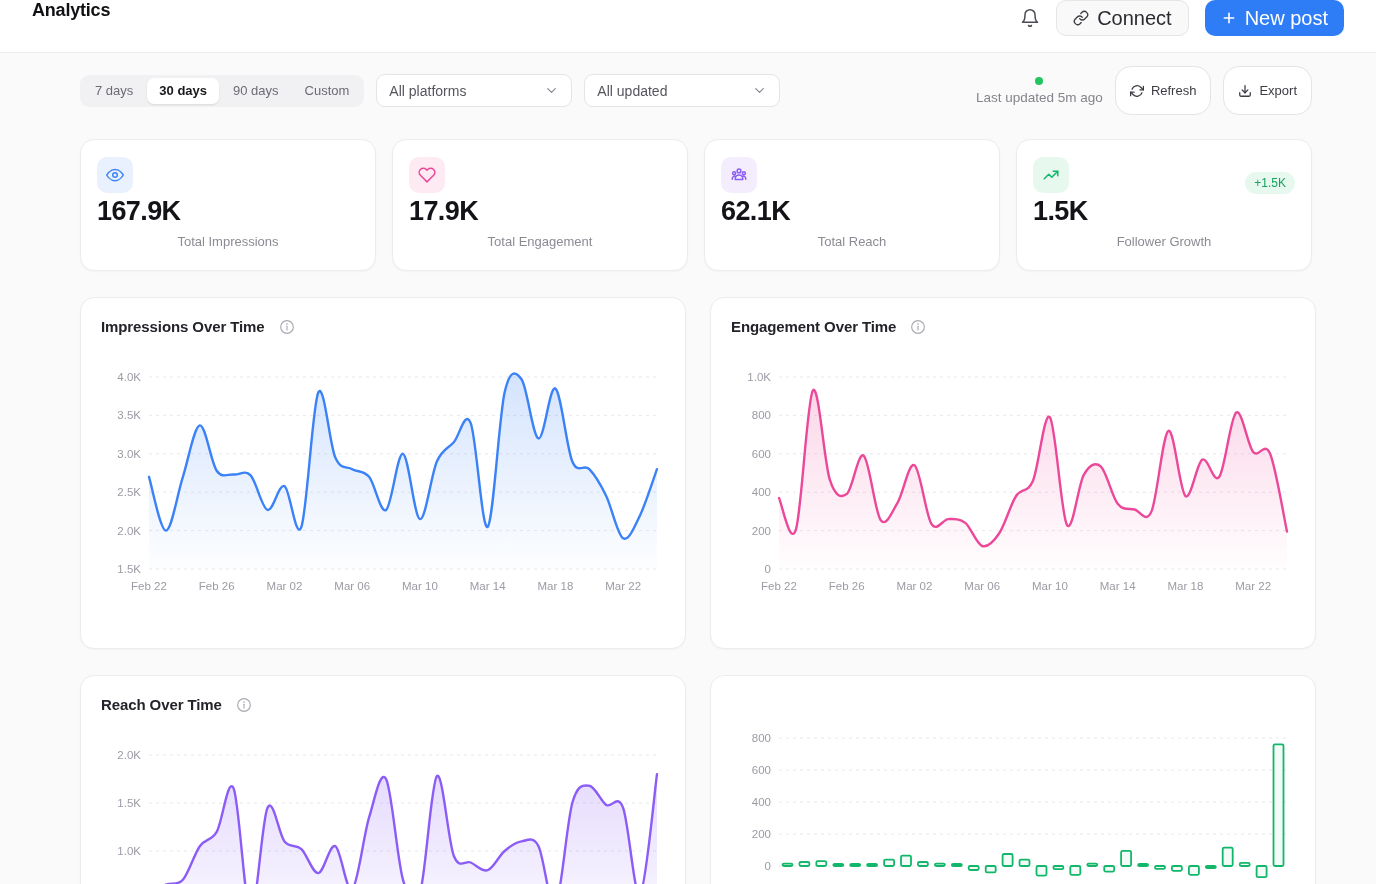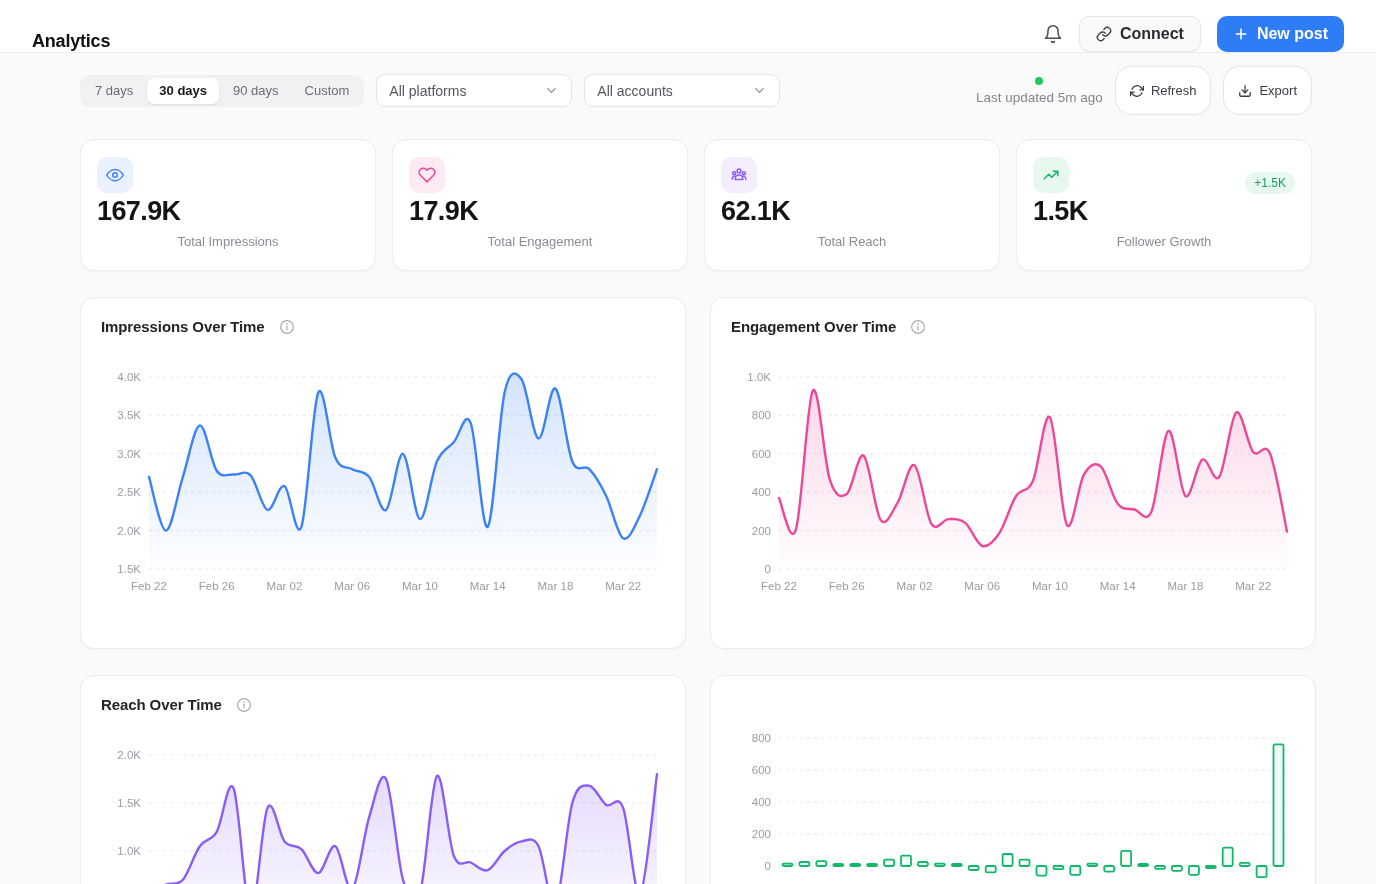--- a/index.html
+++ b/index.html
@@ -1,26 +1,26 @@
 <!DOCTYPE html>
 <html><head>
 <meta charset="utf-8">
 <style>
   * { margin:0; padding:0; box-sizing:border-box; }
   html,body { width:1376px; height:884px; overflow:hidden; }
   body { background:#fafafa; font-family:"Liberation Sans", sans-serif; color:#1c1c21; }
 
   
   .topbar { height:53px; background:#fff; border-bottom:1px solid #ececf0;
-            display:flex; align-items:flex-end; justify-content:space-between; padding:0 32px; }
+            display:flex; align-items:flex-start; justify-content:space-between; padding:0 32px; }
   .page-title { font-size:18px; font-weight:bold; letter-spacing:-0.2px; color:#111114; }
   .topbar-right { display:flex; align-items:center; gap:16px; }
   .icon-btn { background:none; border:none; display:flex; align-items:center; cursor:pointer; color:#4b4b55; }
   .btn { display:inline-flex; align-items:center; gap:8px; height:36px; padding:0 16px;
-         border-radius:10px; font-size:16px; font-weight:bold; cursor:pointer;
+         border-radius:10px; font-size:20px; font-weight:normal; cursor:pointer;
          font-family:"Liberation Sans", sans-serif; }
   .btn-secondary { background:#f9f9fa; border:1px solid #e5e5ea; color:#2a2a30; }
   .btn-primary { border:none; color:#fff; }
 
   
   .filter-row { margin:13px 64px 0 80px; display:flex; align-items:center; gap:12px; }
   .segmented { background:#f1f1f4; border-radius:9px; padding:3px; display:flex; gap:2px; height:32px; }
   .seg-item { padding:0 12px; font-size:13px; color:#6b6b74; display:flex; align-items:center;
               border-radius:7px; cursor:pointer; white-space:nowrap; }
   .seg-item.active { background:#fff; color:#18181b; font-weight:bold; box-shadow:0 1px 2px rgba(0,0,0,.10); }
@@ -101,21 +101,21 @@
   <div class="select">
     <span>All platforms</span>
     <span style="display:flex;">
       <svg width="15" height="15" viewBox="0 0 24 24" fill="none" stroke="#8a8a93" stroke-width="2" stroke-linecap="round" stroke-linejoin="round">
           <polyline points="6 9 12 15 18 9"></polyline>
         </svg>
     </span>
   </div>
 
   <div class="select">
-    <span>All accounts</span>
+    <span>All updated</span>
     <span style="display:flex;">
       <svg width="15" height="15" viewBox="0 0 24 24" fill="none" stroke="#8a8a93" stroke-width="2" stroke-linecap="round" stroke-linejoin="round">
           <polyline points="6 9 12 15 18 9"></polyline>
         </svg>
     </span>
   </div>
 
   <div class="status">
     <span class="dot" id="statusDot" style="background: rgb(34, 197, 94);"></span>
     <span class="status-text">Last updated 5m ago</span>

